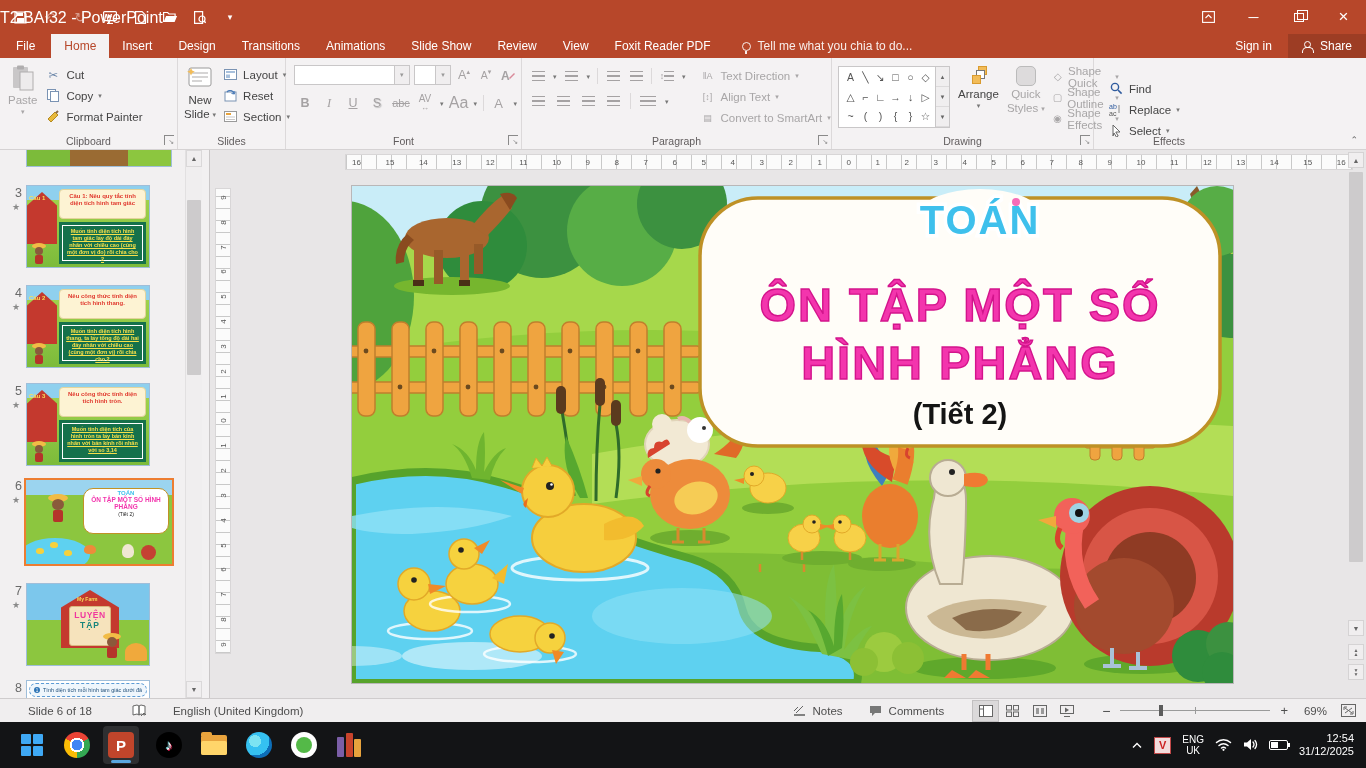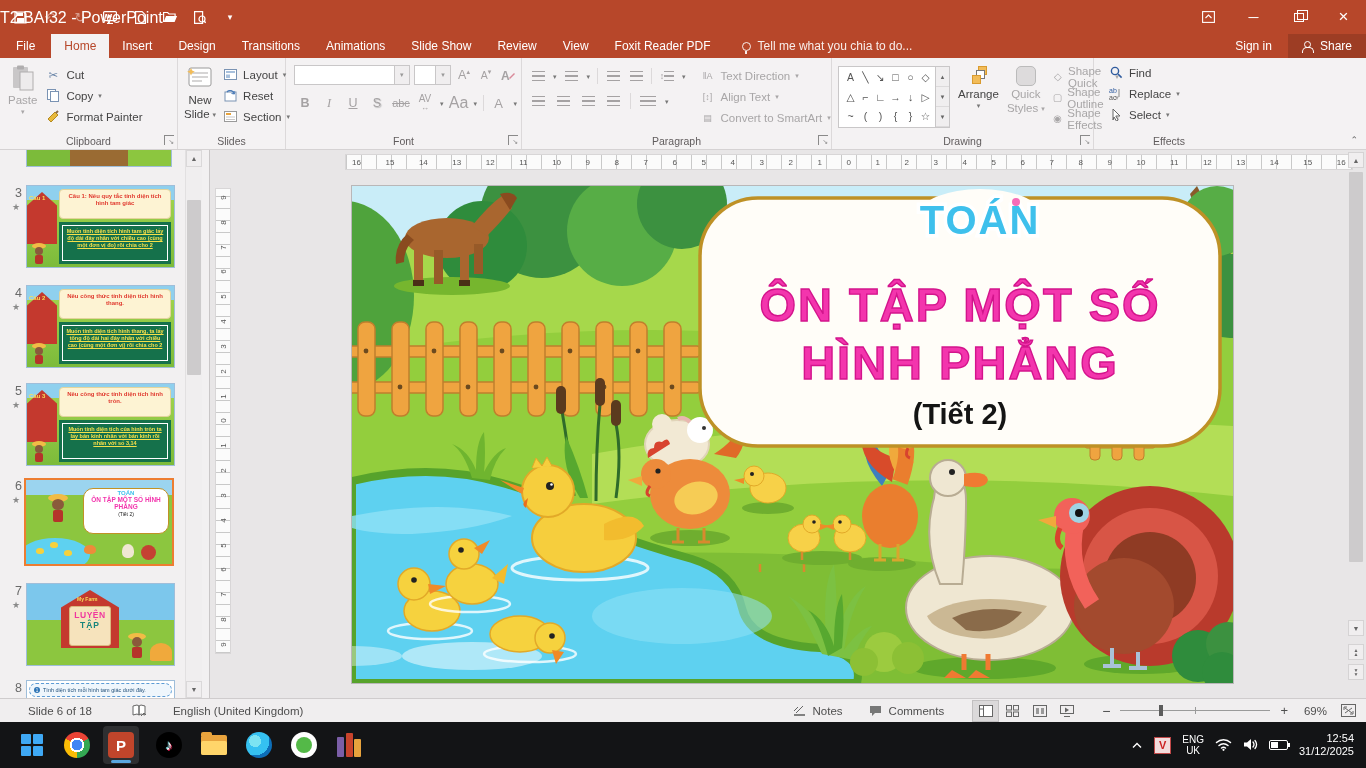--- a/index.html
+++ b/index.html
@@ -59,21 +59,21 @@
 .shscroll div{flex:1;display:flex;align-items:center;justify-content:center;font-size:6px;color:#666;border-bottom:1px solid #DCDADB}
 .arr-ic{position:relative;width:20px;height:20px}
 .arr-ic i{position:absolute;width:9px;height:9px;background:#F2BC58;border:1px solid #D99B2F}
 .arr-ic i:nth-child(2){left:8px;top:4px;background:#fff;border:1px solid #777}
 .qs-ic{width:20px;height:20px;border-radius:5px;background:#DDDBDC;border:1px solid #BBB}
 
 
 .thumbpane{position:absolute;top:150px;left:0;width:210px;height:548px;background:#F2F0F1;border-right:1px solid #C9C6C7;overflow:hidden}
 .snum{position:absolute;left:6px;width:16px;text-align:right;font-size:12.5px;color:#6a6a6a}
 .sstar{position:absolute;left:12px;font-size:9px;color:#8a8a8a}
-.thumb{position:absolute;left:26px;width:149px;height:83px;border:1px solid #9FBEDA;background:#fff;overflow:hidden}
+.thumb{position:absolute;left:26px;width:124px;height:83px;border:1px solid #9FBEDA;background:#fff;overflow:hidden}
 .thumb.sel{left:24px;width:150px;height:88px;border:2.5px solid #ED7D31}
 .q-sky{position:absolute;left:0;top:0;right:0;height:14px;background:#8FD0EE}
 .q-grass{position:absolute;left:0;top:14px;right:0;bottom:0;background:linear-gradient(#9ED14C,#7CBB3A)}
 .q-barn{position:absolute;left:0;top:6px;width:30px;height:52px;background:#C4392E;clip-path:polygon(50% 0,100% 26%,100% 100%,0 100%,0 26%)}
 .q-badge{position:absolute;left:2px;top:9px;font-size:6px;font-weight:bold;color:#F8DF57}
 .q-girl{position:absolute;left:4px;bottom:2px;width:16px;height:22px}
 .q-girl .hat{position:absolute;left:1px;top:0;width:14px;height:6px;background:#F2BC46;border-radius:50%}
 .q-girl .face{position:absolute;left:4px;top:4px;width:8px;height:8px;background:#8A5A3B;border-radius:50%}
 .q-girl .body{position:absolute;left:4px;top:12px;width:8px;height:9px;background:#B5342A;border-radius:2px}
 .q-banner{position:absolute;left:32px;top:3px;right:3px;height:30px;background:#FDF3D3;border:1px solid #E3D49C;border-radius:4px;color:#E03A2F;font-weight:bold;font-size:6px;line-height:7px;text-align:center;padding:3px 4px;overflow:hidden}
@@ -522,21 +522,21 @@
               <span>Shape Effects</span>
               <span class="caret">▾</span>
             </div>
         </div>
       </div>
       <div class="g-lbl">Drawing</div>
       <div class="launcher">↘</div>
     </div>
 
     <div class="rgroup" style="left:1094px;width:150px;border-right:none;padding-left:14px">
-      <div class="smallrow" style="margin-top:0">
+      <div class="smallrow" style="margin-top:16px">
           <span class="icon16">
             <svg width="13" height="13" viewBox="0 0 13 13">
               <circle cx="5" cy="5" r="3.6" fill="none" stroke="#2F5B9E" stroke-width="1.4"></circle>
               <path d="M8,8 l3.6,3.6" stroke="#2F5B9E" stroke-width="1.6"></path>
             </svg>
           </span>
           <span>Find</span>
         </div>
       <div class="smallrow">
           <span class="icon16">

